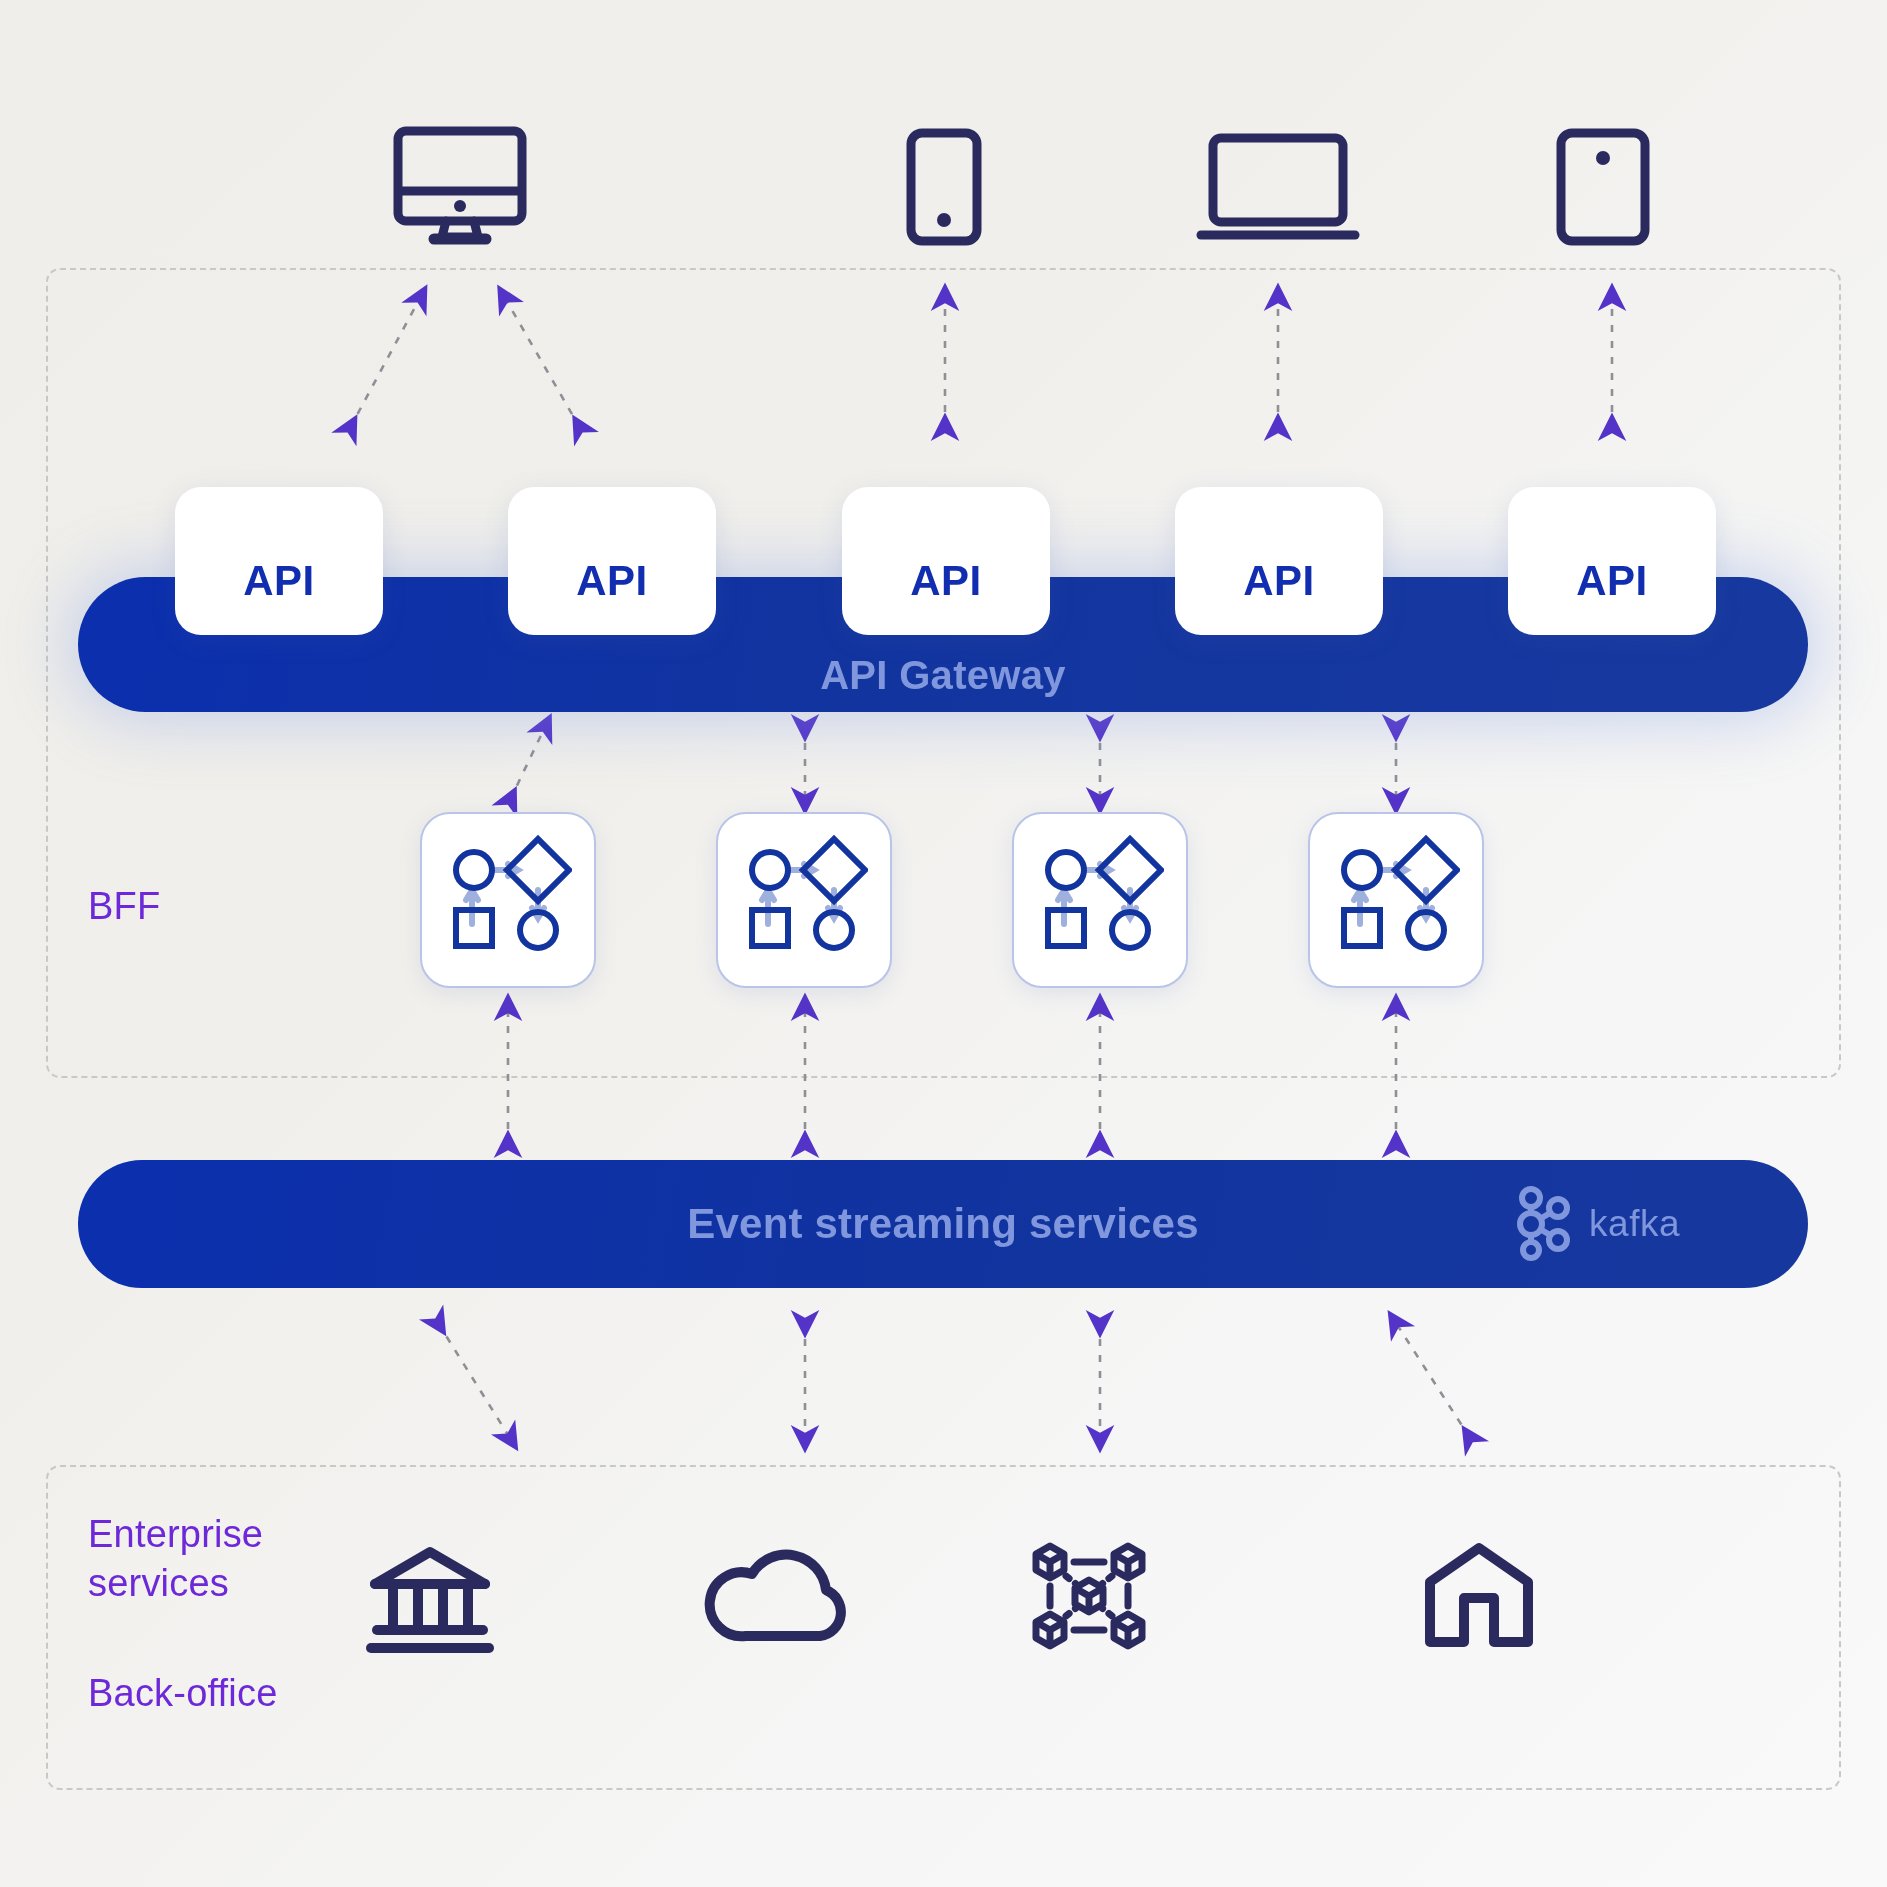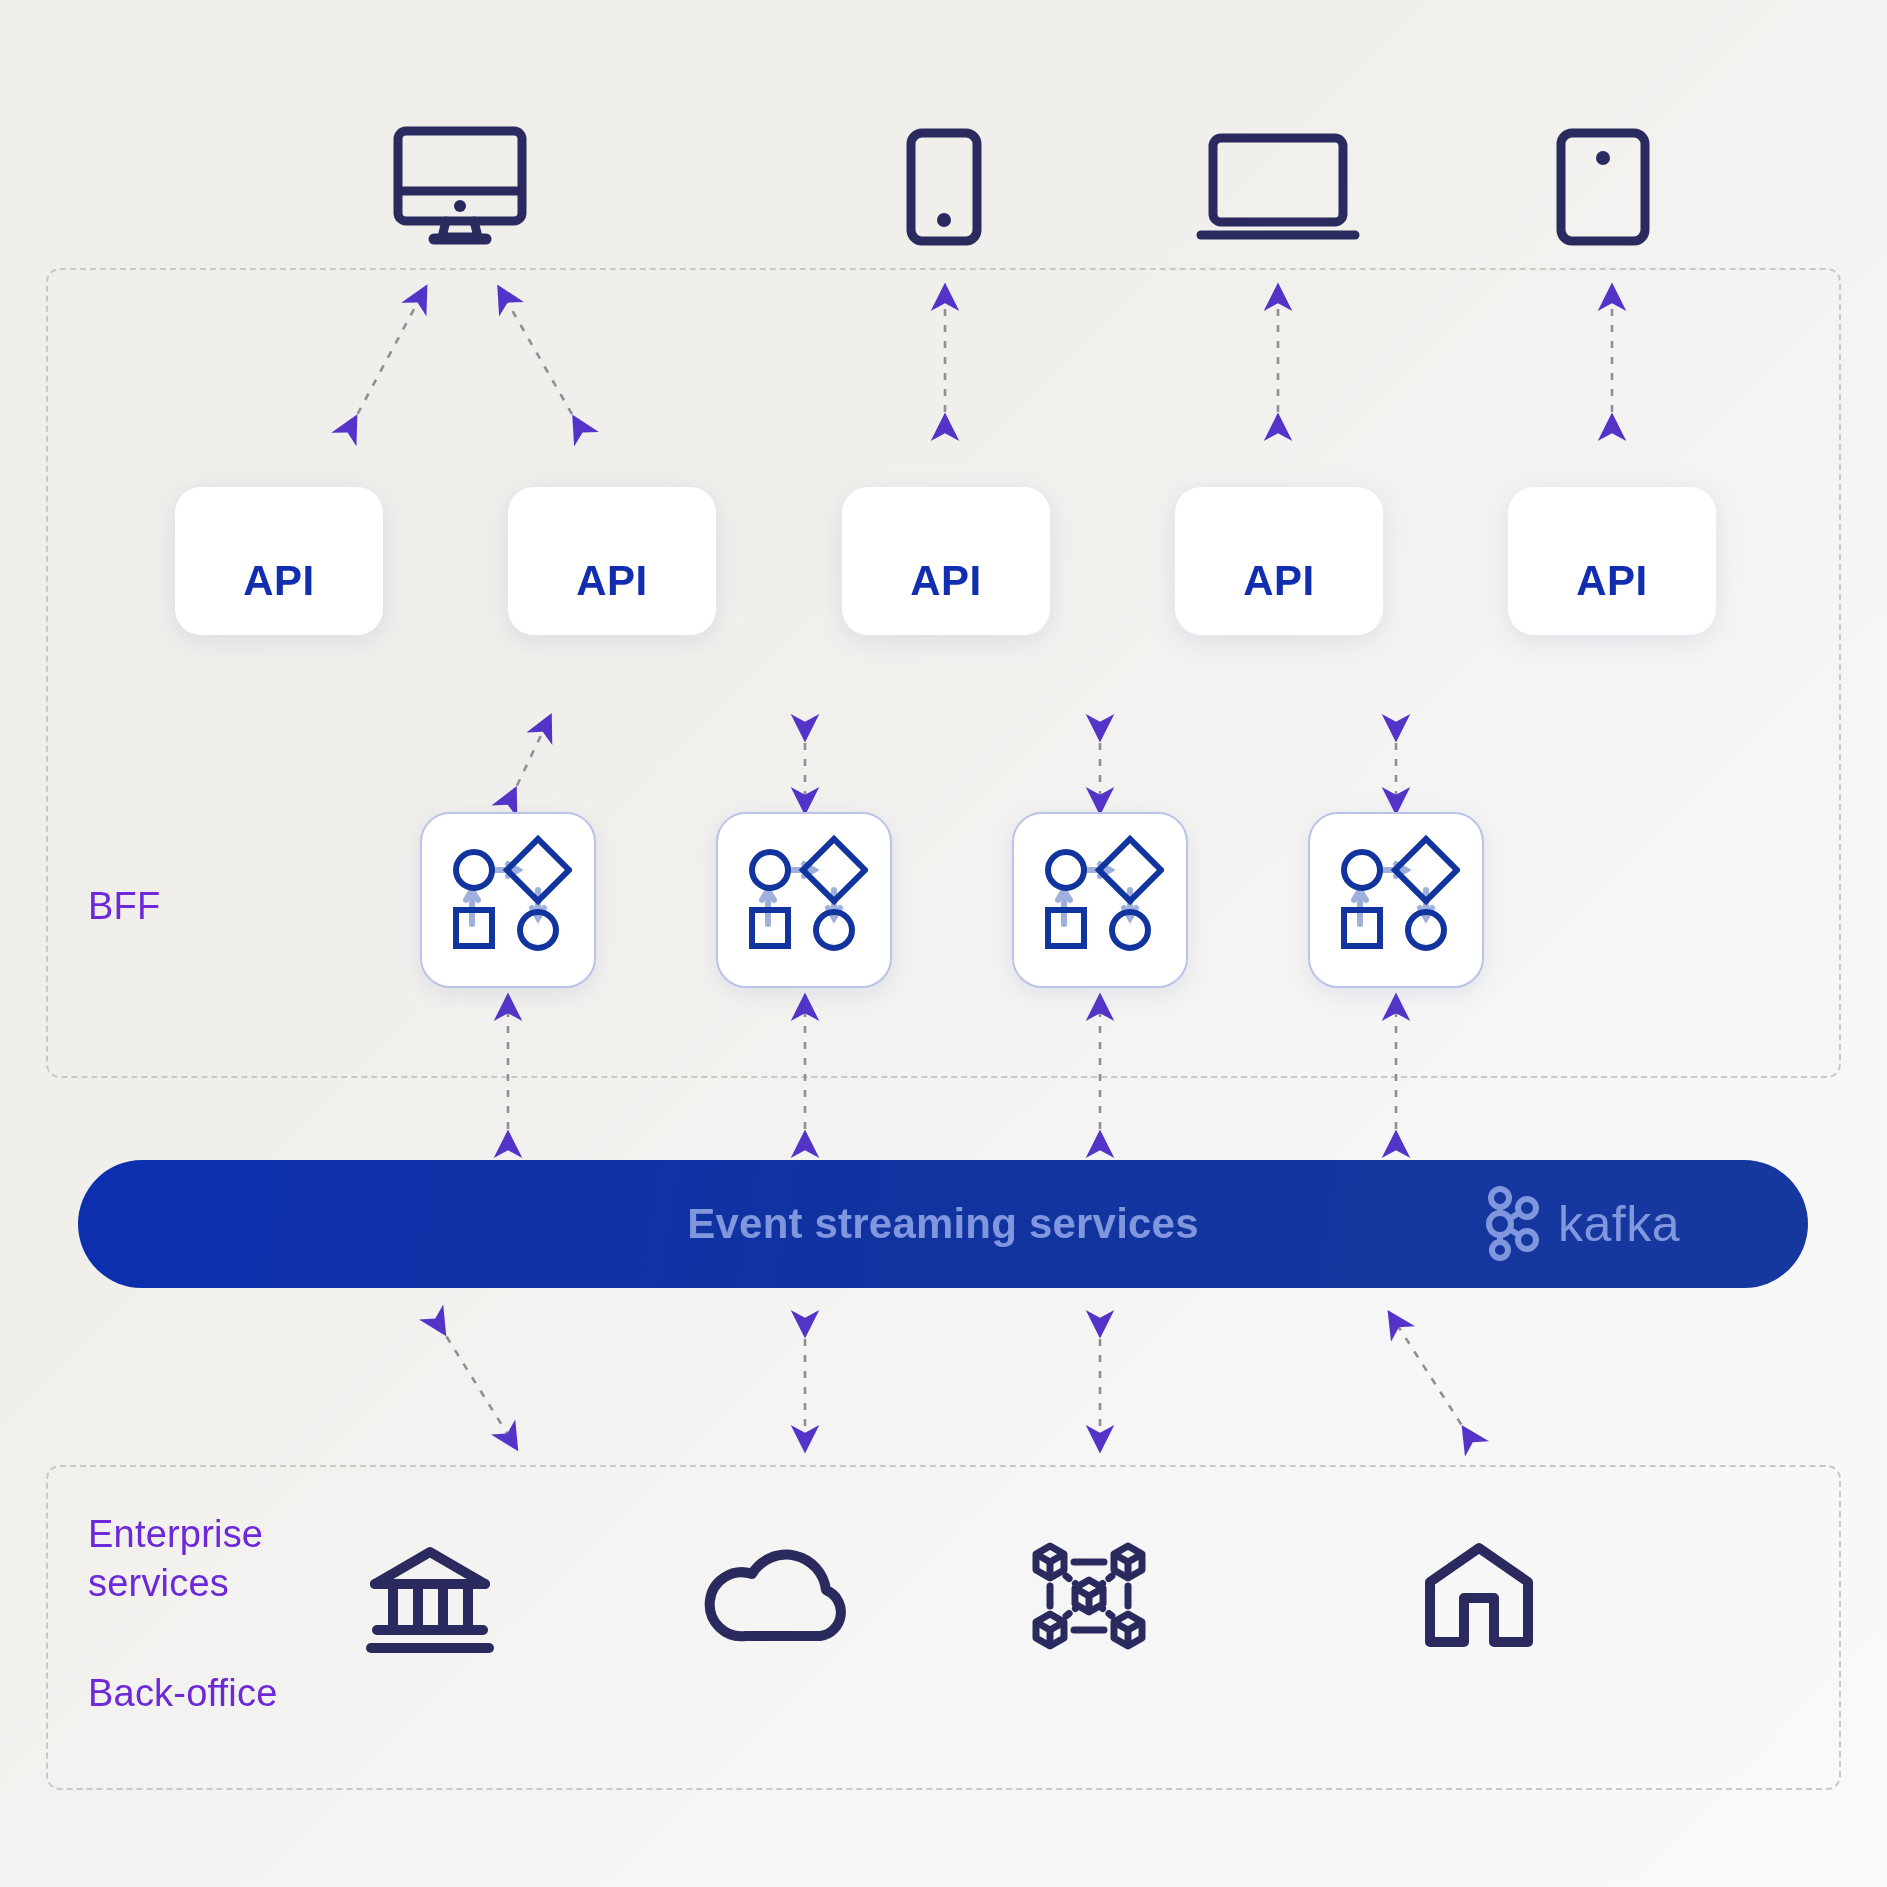--- a/index.html
+++ b/index.html
@@ -100,21 +100,21 @@
   #event-label{
     position:absolute;left:0;right:0;top:0;bottom:0;
     display:flex;align-items:center;justify-content:center;
     font-size:42px;font-weight:bold;color:#8197dd;letter-spacing:.2px;
   }
   #kafka-logo{
     position:absolute;right:128px;top:0;bottom:0;
     display:flex;align-items:center;gap:16px;
   }
   #kafka-wordmark{
-    font-size:50px;color:#8197dd;letter-spacing:.5px;
+    font-size:37px;color:#8197dd;letter-spacing:.5px;
   }
 
   
   .ent-icon{position:absolute;top:1540px;}
   #ent-bank{left:365px;}
   #ent-cloud{left:700px;}
   #ent-blockchain{left:1030px;}
   #ent-home{left:1420px;}
 </style>
 </head>
@@ -187,20 +187,23 @@
       <line x1="1100" y1="1145" x2="1100" y2="1008"></line>
       <line x1="1396" y1="1145" x2="1396" y2="1008"></line>
 
       <line x1="438" y1="1323" x2="510" y2="1438"></line>
       <line x1="805" y1="1323" x2="805" y2="1438"></line>
       <line x1="1100" y1="1323" x2="1100" y2="1438"></line>
       <line x1="1470" y1="1438" x2="1396" y2="1323"></line>
     </g>
   </svg>
 
+  <div id="api-gateway-bar">
+    <div id="api-gateway-label">API Gateway</div>
+  </div>
 
   <div class="api-card c0">
     <span>API</span>
   </div>
   <div class="api-card c1">
     <span>API</span>
   </div>
   <div class="api-card c2">
     <span>API</span>
   </div>

